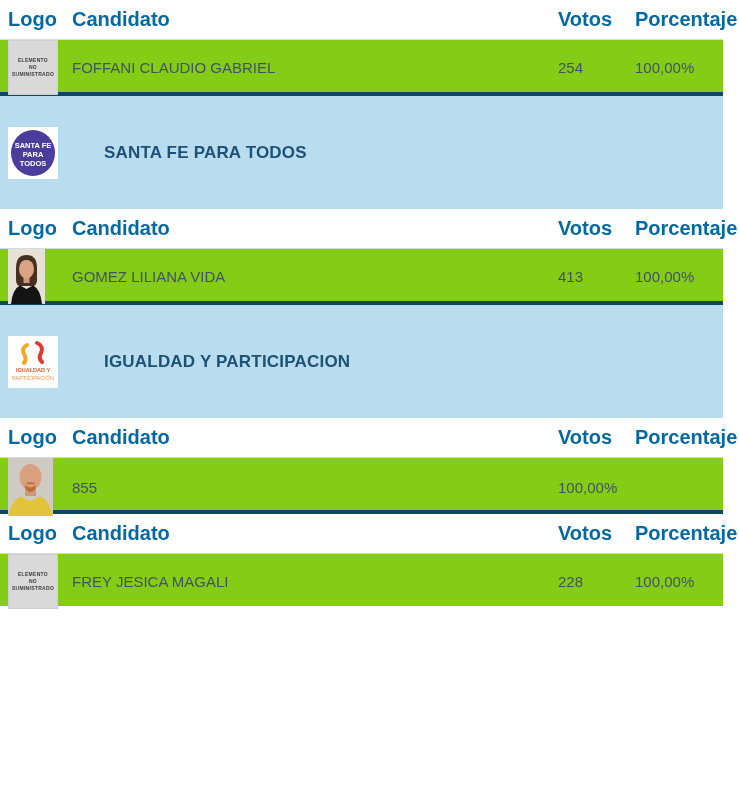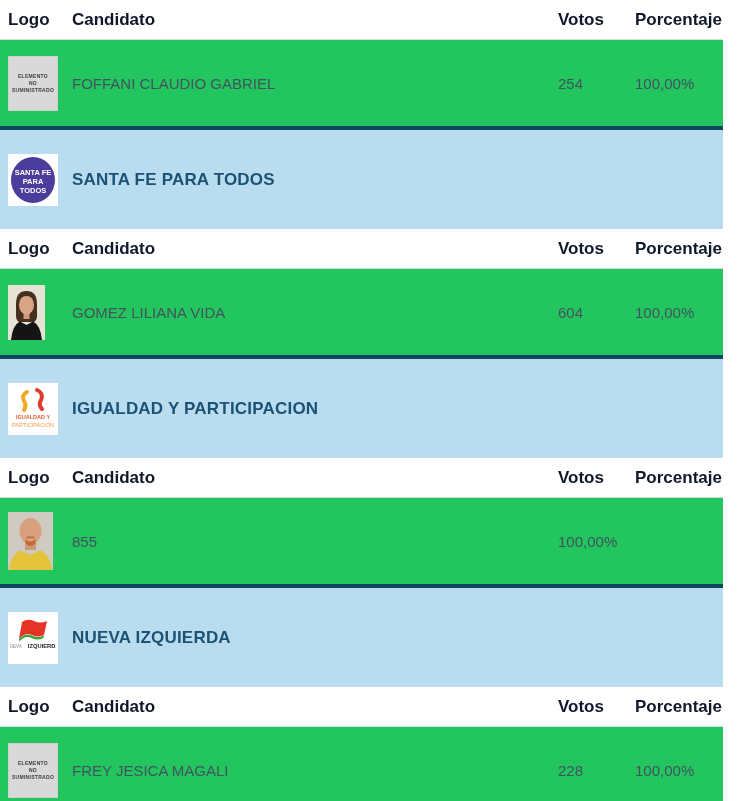--- a/index.html
+++ b/index.html
@@ -4,33 +4,33 @@
 <style>
   * { margin:0; padding:0; box-sizing:border-box; }
   html,body { width:739px; height:801px; background:#ffffff; overflow:hidden;
     font-family:"Liberation Sans", sans-serif; color:#42535f; }
   .page { width:723px; }
 
   .divider { height:4px; background:#11465f; }
 
   .party-header { background:#b9dcee; display:flex; align-items:center; padding-left:8px; }
   .party-header.first { height:78px; }
-  .party-header.tall { height:99px; }
+  .party-header.tall { height:113px;gap:32px; }
 
   .logo-box { width:50px; height:52px; background:#ffffff; flex:0 0 auto;
     display:flex; align-items:center; justify-content:center; }
   .party-name { margin-left:14px; font-size:17px; font-weight:bold; color:#1b5276;
     letter-spacing:0.2px; }
 
   .grid { display:grid; grid-template-columns:64px 486px 77px 88px; padding-left:8px;
     align-items:center; }
   .thead { background:#ffffff; height:40px; border-bottom:1px solid #d3dbde; }
-  .thead .th { font-size:17px; font-weight:bold; color:#0f172a; }
+  .thead .th { font-size:20px; font-weight:bold; color:#0369a1; }
 
-  .row { background:#22c55e; height:86px; }
+  .row { background:#84cc16; height:52px; }
   .cell { font-size:15px; color:#42535f; }
 
   .photo-wrap { display:flex; align-items:center; }
   .placeholder { width:50px; height:55px; background:#d9d9d9; border:1px solid #cfcfcf;
     display:flex; flex-direction:column; align-items:center; justify-content:center;
     text-align:center; }
   .placeholder span { font-size:5px; line-height:7px; font-weight:bold; color:#3c3c3c;
     letter-spacing:0.3px; }
 
   svg text { font-family:"Liberation Sans", sans-serif; }
@@ -86,21 +86,21 @@
         <svg width="37" height="55" viewBox="0 0 37 55">
           <rect width="37" height="55" fill="#e7e2d6"></rect>
           <path d="M8 19 Q8 6 18.5 6 Q29 6 29 19 L29 31 Q29 35 26 37 L11 37 Q8 35 8 31 Z" fill="#46301f"></path>
           <rect x="15.5" y="26" width="6" height="8" fill="#cf9878"></rect>
           <ellipse cx="18.5" cy="20" rx="7.5" ry="9.5" fill="#d9a584"></ellipse>
           <path d="M10 14 Q13 8.5 18.5 8.5 Q24 8.5 27 14 Q24 11 18.5 11 Q13 11 10 14 Z" fill="#46301f"></path>
           <path d="M3 55 Q4.5 40 12 36.5 L18.5 40 L25 36.5 Q32.5 40 34 55 Z" fill="#141414"></path>
         </svg>
       </div>
       <div class="cell">GOMEZ LILIANA VIDA</div>
-      <div class="cell">604</div>
+      <div class="cell">413</div>
       <div class="cell">100,00%</div>
     </div>
   </section>
 
   <div class="divider"></div>
 
   <section>
     <div class="party-header tall">
       <div class="logo-box">
         <svg width="46" height="48" viewBox="0 0 46 48">
@@ -130,33 +130,20 @@
         </svg>
       </div>
       <div class="cell">855</div>
       <div class="cell">100,00%</div>
     </div>
   </section>
 
   <div class="divider"></div>
 
   <section>
-    <div class="party-header tall">
-      <div class="logo-box">
-        <svg width="46" height="48" viewBox="0 0 46 48">
-          <path d="M9 25 L12 8 Q18 4 24 7 Q30 10 37 7 L34 21 Q28 24 22 21 Q15 18 9 25 Z" fill="#e53328"></path>
-          <path d="M9 25 Q15 18.5 22 21.5 Q28 24.5 34 21.5 L33.5 24 Q27.5 27 21.5 24 Q15 21 9.5 27.5 Z" fill="#3fa33c"></path>
-          <text x="23" y="34" text-anchor="middle">
-            <tspan font-size="4.6" fill="#8a8a8a">NUEVA</tspan>
-            <tspan dx="1.5" font-size="5.8" font-weight="bold" fill="#1d1d1d">IZQUIERDA</tspan>
-          </text>
-        </svg>
-      </div>
-      <h2 class="party-name">NUEVA IZQUIERDA</h2>
-    </div>
     <div class="grid thead">
       <div class="th">Logo</div>
       <div class="th">Candidato</div>
       <div class="th">Votos</div>
       <div class="th">Porcentaje</div>
     </div>
     <div class="grid row">
       <div class="photo-wrap">
         <div class="placeholder">
           <span>ELEMENTO</span>

